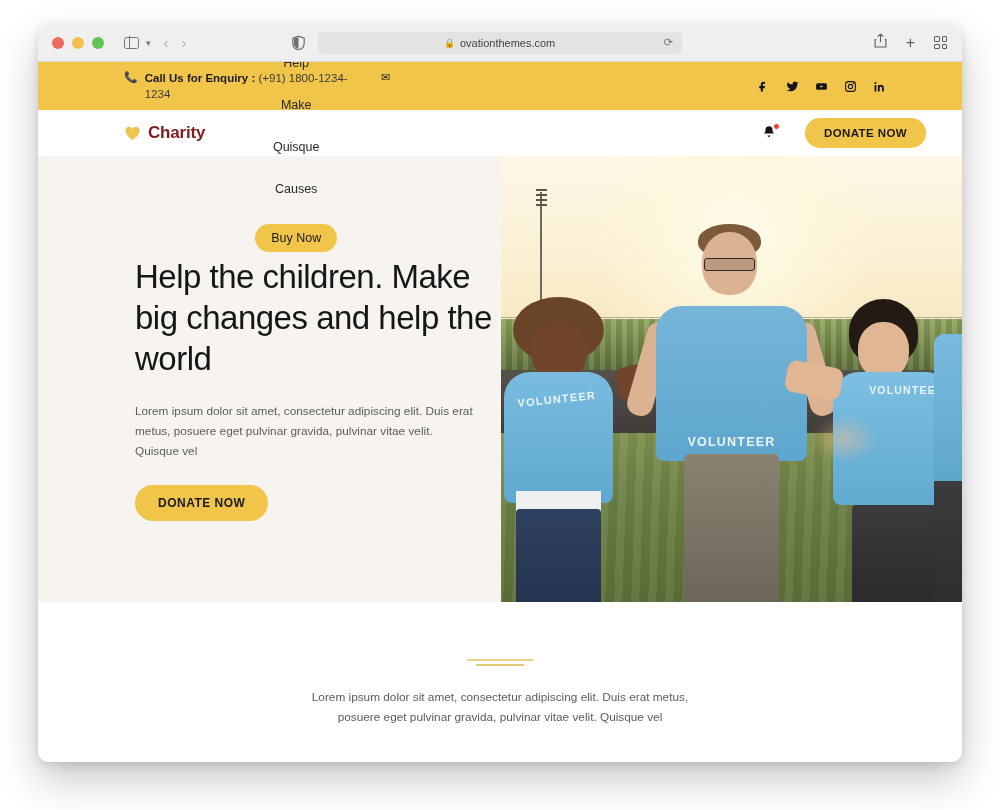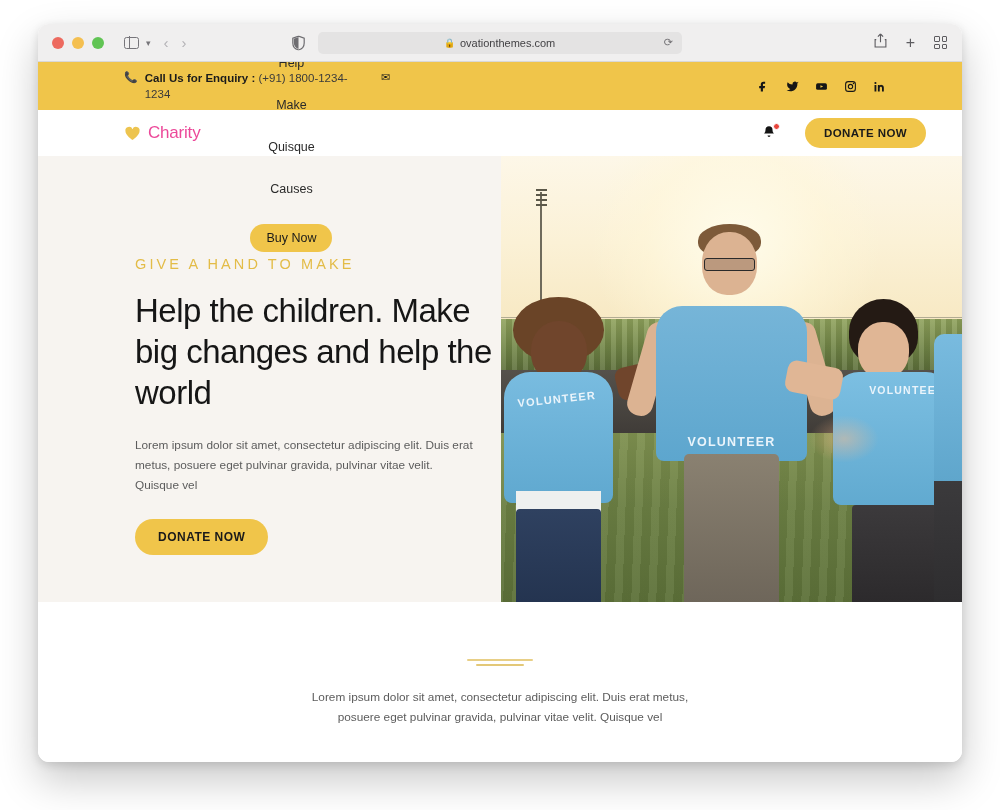--- a/index.html
+++ b/index.html
@@ -85,21 +85,21 @@
   
   .navbar {
     background: #ffffff;
     height: 46px;
     display: flex; align-items: center;
     padding: 0 38px 0 86px;
     position: relative;
   }
   .brand { display: flex; align-items: center; gap: 7px; }
   .heart { width: 17px; height: 16px; position: relative; }
-  .brand-name { font-size: 17px; font-weight: 400; color: #ec4899; letter-spacing: -0.2px; }
+  .brand-name { font-size: 17px; font-weight: 700; color: #7f1d1d; letter-spacing: -0.2px; }
   .menu { display: flex; align-items: center; gap: 28px; margin-left: 50px; flex-direction: column; }
   .menu a { font-size: 12.5px; color: #2a2a2a; text-decoration: none; }
   .buynow {
     background: #f0c54a; border: none; border-radius: 16px;
     padding: 7px 16px; font-size: 12.5px; color: #1a1a1a;
     font-family: "Liberation Sans", sans-serif; cursor: pointer;
   }
   .bell-wrap { position: absolute; right: 184px; width: 16px; height: 18px; }
   .bell svg { width: 14px; height: 16px; fill: #141414; }
   .bell-dot { position: absolute; right: -2px; top: -1px; width: 7px; height: 7px; background: #e8453c; border-radius: 50%; border: 1px solid #fff; }
@@ -326,21 +326,20 @@
                 <path d="M12 2a6 6 0 0 0-6 6c0 4-1.5 5.5-2.5 6.5h17C19.5 13.5 18 12 18 8a6 6 0 0 0-6-6zM9.5 18a2.5 2.5 0 0 0 5 0z"></path>
               </svg>
           </span>
           <span class="bell-dot"></span>
         </div>
         <button class="donate-nav">DONATE NOW</button>
       </div>
 
       <div class="hero">
         <div class="hero-left">
-          <div class="eyebrow">GIVE A HAND TO MAKE</div>
           <h1 class="h1">Help the children. Make big changes and help the world</h1>
           <p class="hero-p">Lorem ipsum dolor sit amet, consectetur adipiscing elit. Duis erat metus, posuere eget pulvinar gravida, pulvinar vitae velit. Quisque vel</p>
           <button class="donate-hero">DONATE NOW</button>
         </div>
 
         <div class="hero-right">
           <div class="sky"></div>
           <div class="glow"></div>
           <div class="pole"></div>
           <div class="fence"></div>

